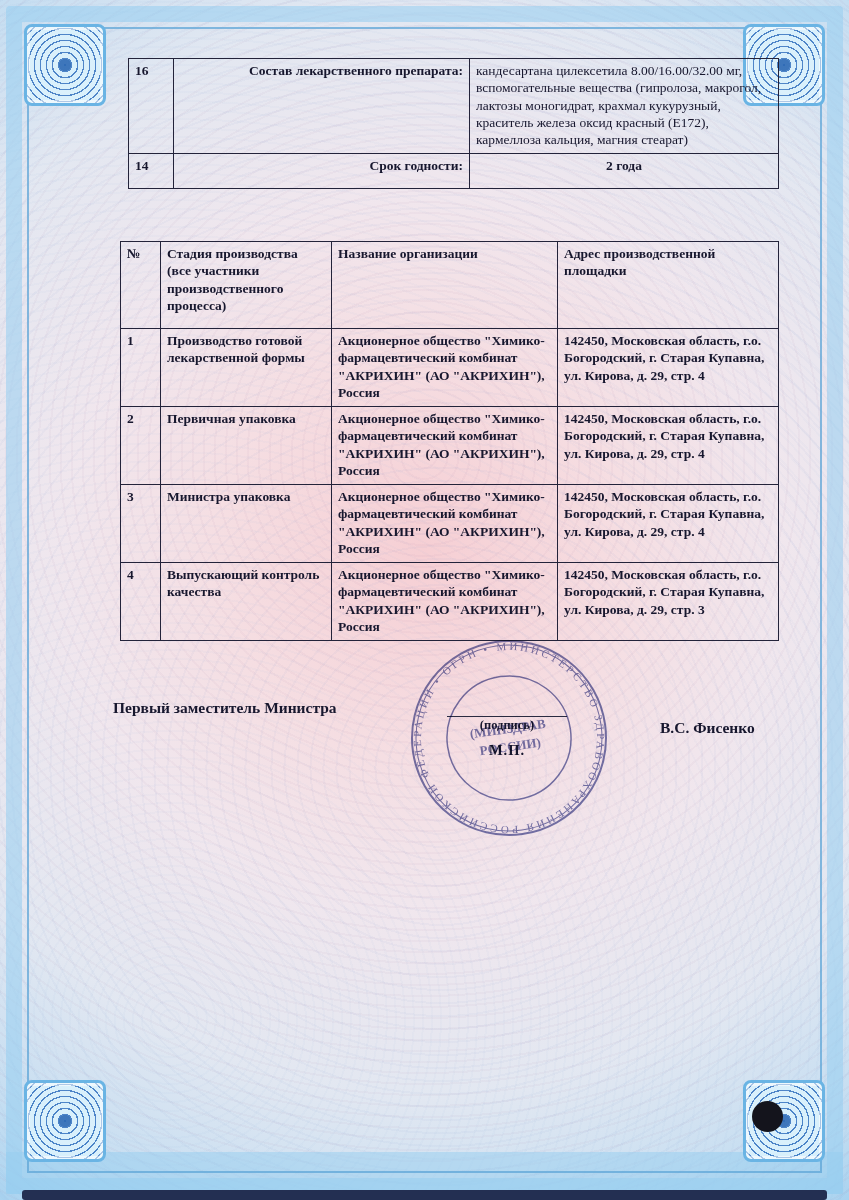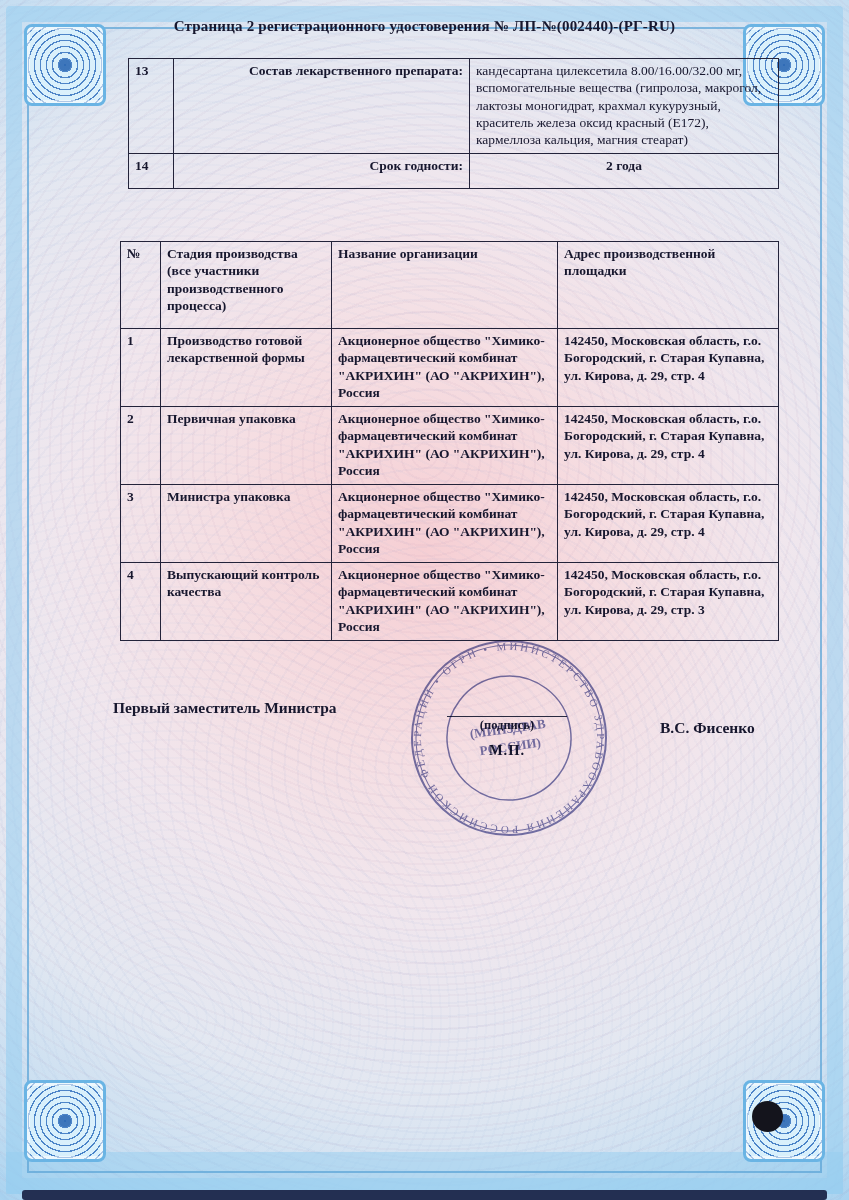--- a/index.html
+++ b/index.html
@@ -105,26 +105,25 @@
   <div class="frame-band"></div>
   <div class="frame-band-bottom"></div>
   <div class="frame-line"></div>
   <div class="bottom-strip"></div>
   <div class="corner tl"></div>
   <div class="corner tr"></div>
   <div class="corner bl"></div>
   <div class="corner br"></div>
   <div class="black-dot"></div>
 
-  <div class="header-line">Страница 2  регистрационного удостоверения № ЛП-№(002440)-(РГ-RU)</div>
 
   <table class="t1">
     <tbody>
         <tr>
-      <td class="c-num">13</td>
+      <td class="c-num">16</td>
       <td class="c-label">Состав лекарственного препарата:</td>
       <td class="c-value">кандесартана цилексетила 8.00/16.00/32.00 мг, вспомогательные вещества (гипролоза, макрогол, лактозы моногидрат, крахмал кукурузный, краситель железа оксид красный (Е172), кармеллоза кальция, магния стеарат)</td>
     </tr>
     <tr class="r14">
       <td class="c-num">14</td>
       <td class="c-label">Срок годности:</td>
       <td class="c-value v-center">2 года</td>
     </tr>
   </tbody>
     </table>

